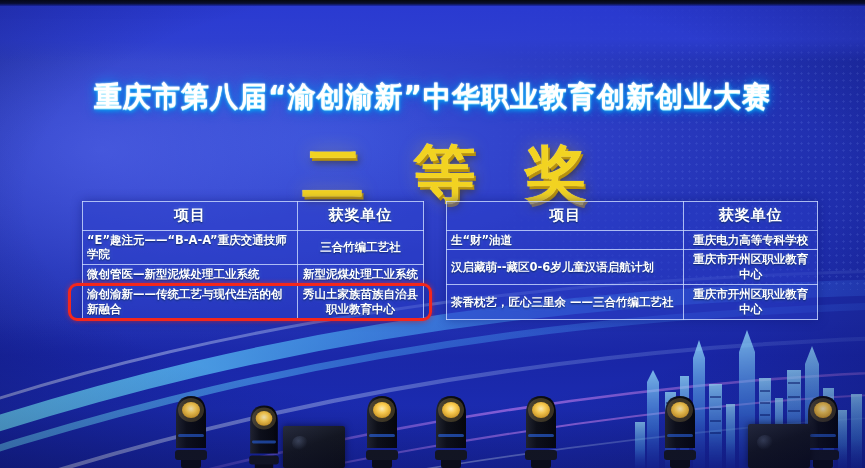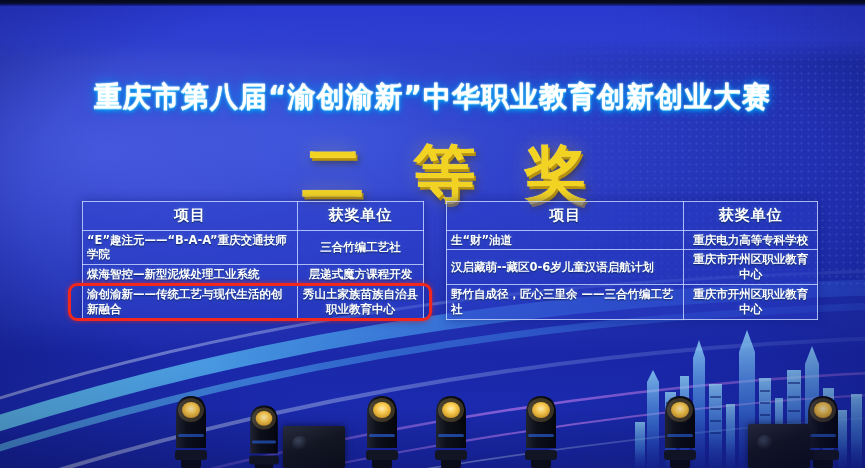--- a/index.html
+++ b/index.html
@@ -324,22 +324,22 @@
         <th>项目</th>
         <th>获奖单位</th>
       </tr>
     </thead>
     <tbody>
       <tr>
         <td class="proj">“E”趣注元——“B-A-A”重庆交通技师学院</td>
         <td class="unit">三合竹编工艺社</td>
       </tr>
       <tr>
-        <td class="proj">煤海智控—新型泥煤处理工业系统</td>
-        <td class="unit">层递式魔方课程开发</td>
+        <td class="proj">微创管医—新型泥煤处理工业系统</td>
+        <td class="unit">新型泥煤处理工业系统</td>
       </tr>
       <tr>
         <td class="proj">渝创渝新——传统工艺与现代生活的创新融合</td>
         <td class="unit">秀山土家族苗族自治县职业教育中心</td>
       </tr>
     </tbody>
   </table>
 
   <table class="tbl" id="table-right">
     <colgroup>
@@ -355,21 +355,21 @@
     <tbody>
       <tr>
         <td class="proj">生“财”油道</td>
         <td class="unit">重庆电力高等专科学校</td>
       </tr>
       <tr>
         <td class="proj">汉启藏萌--藏区0-6岁儿童汉语启航计划</td>
         <td class="unit">重庆市开州区职业教育中心</td>
       </tr>
       <tr>
-        <td class="proj">野竹自成径，匠心三里余 ——三合竹编工艺社</td>
+        <td class="proj">茶香枕艺，匠心三里余 ——三合竹编工艺社</td>
         <td class="unit">重庆市开州区职业教育中心</td>
       </tr>
     </tbody>
   </table>
 
   <div class="highlight"></div>
 
 </div>
 
 </body></html>

